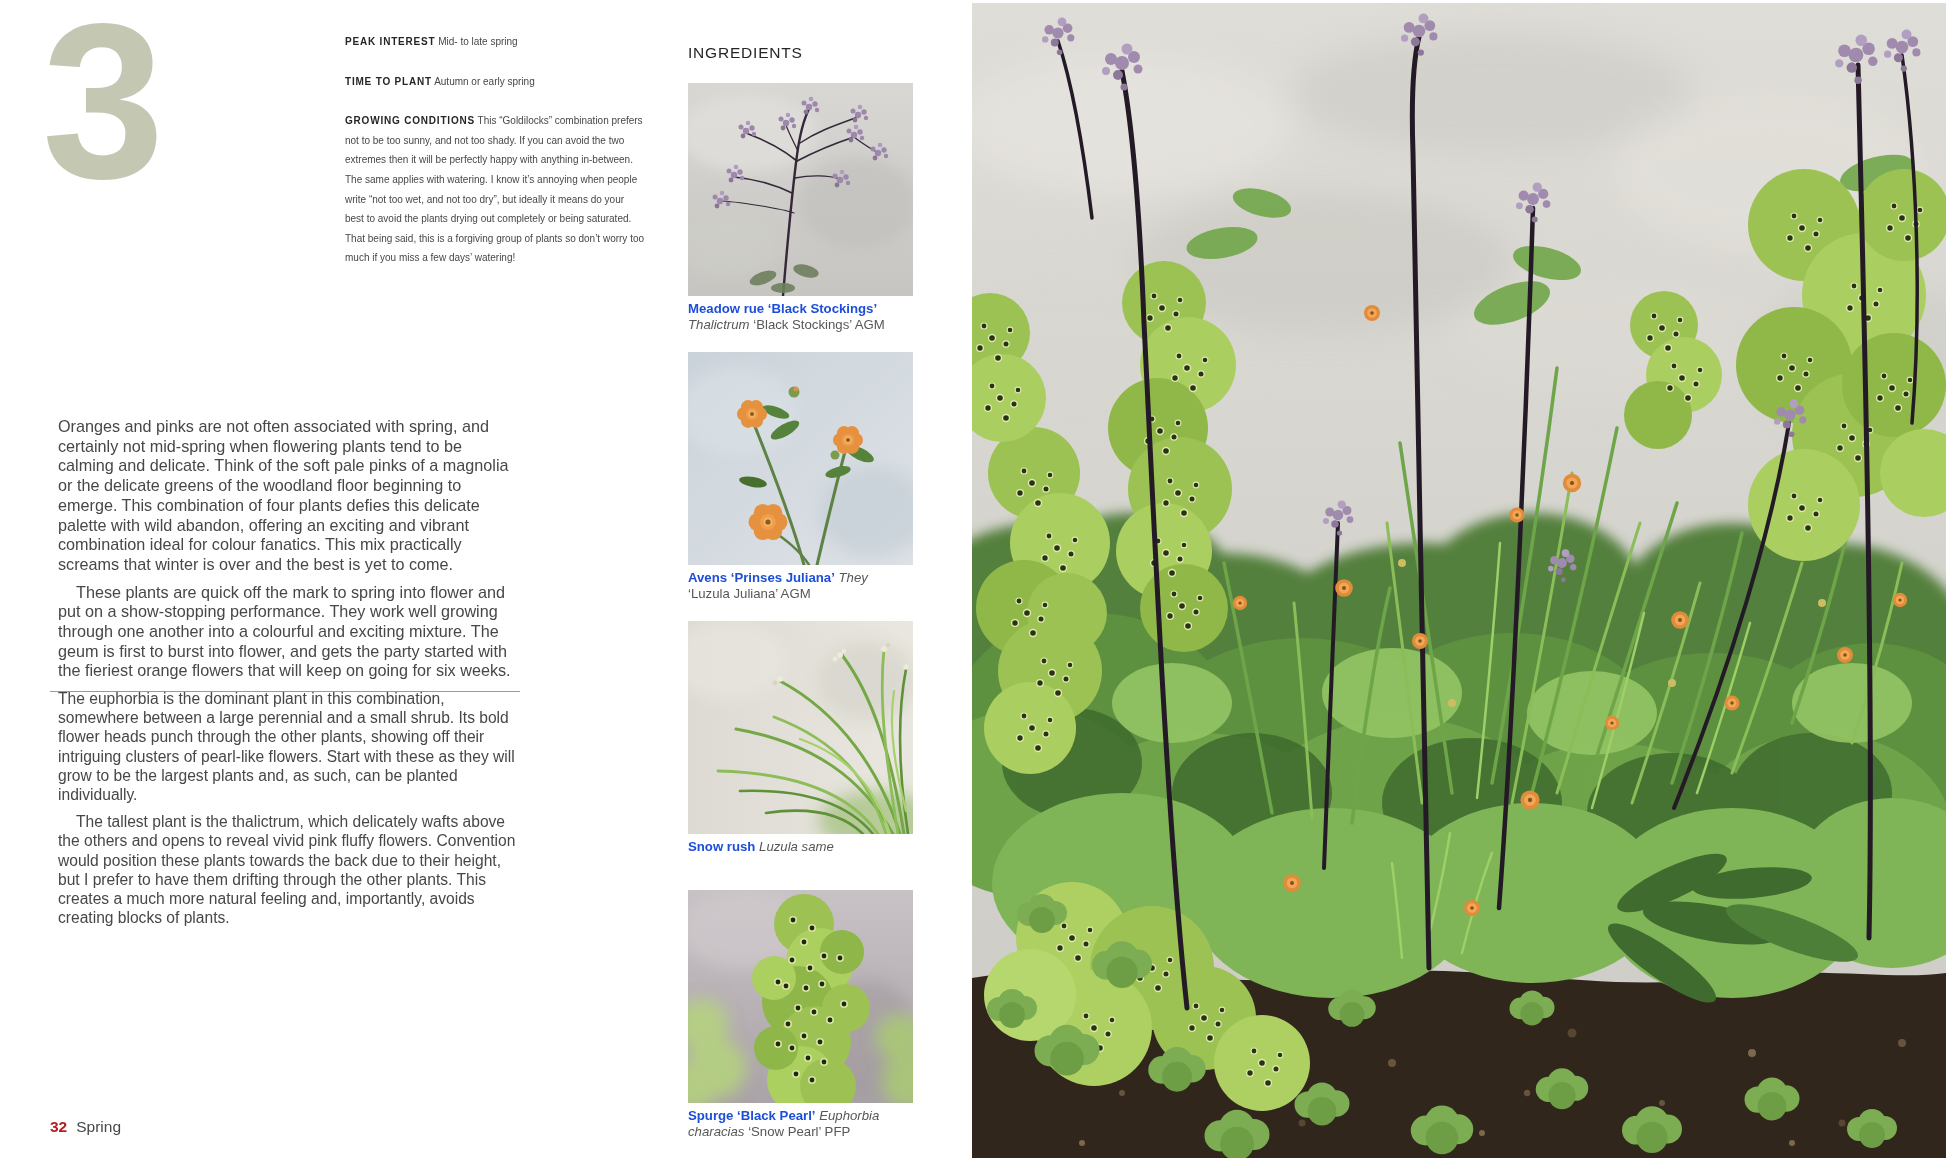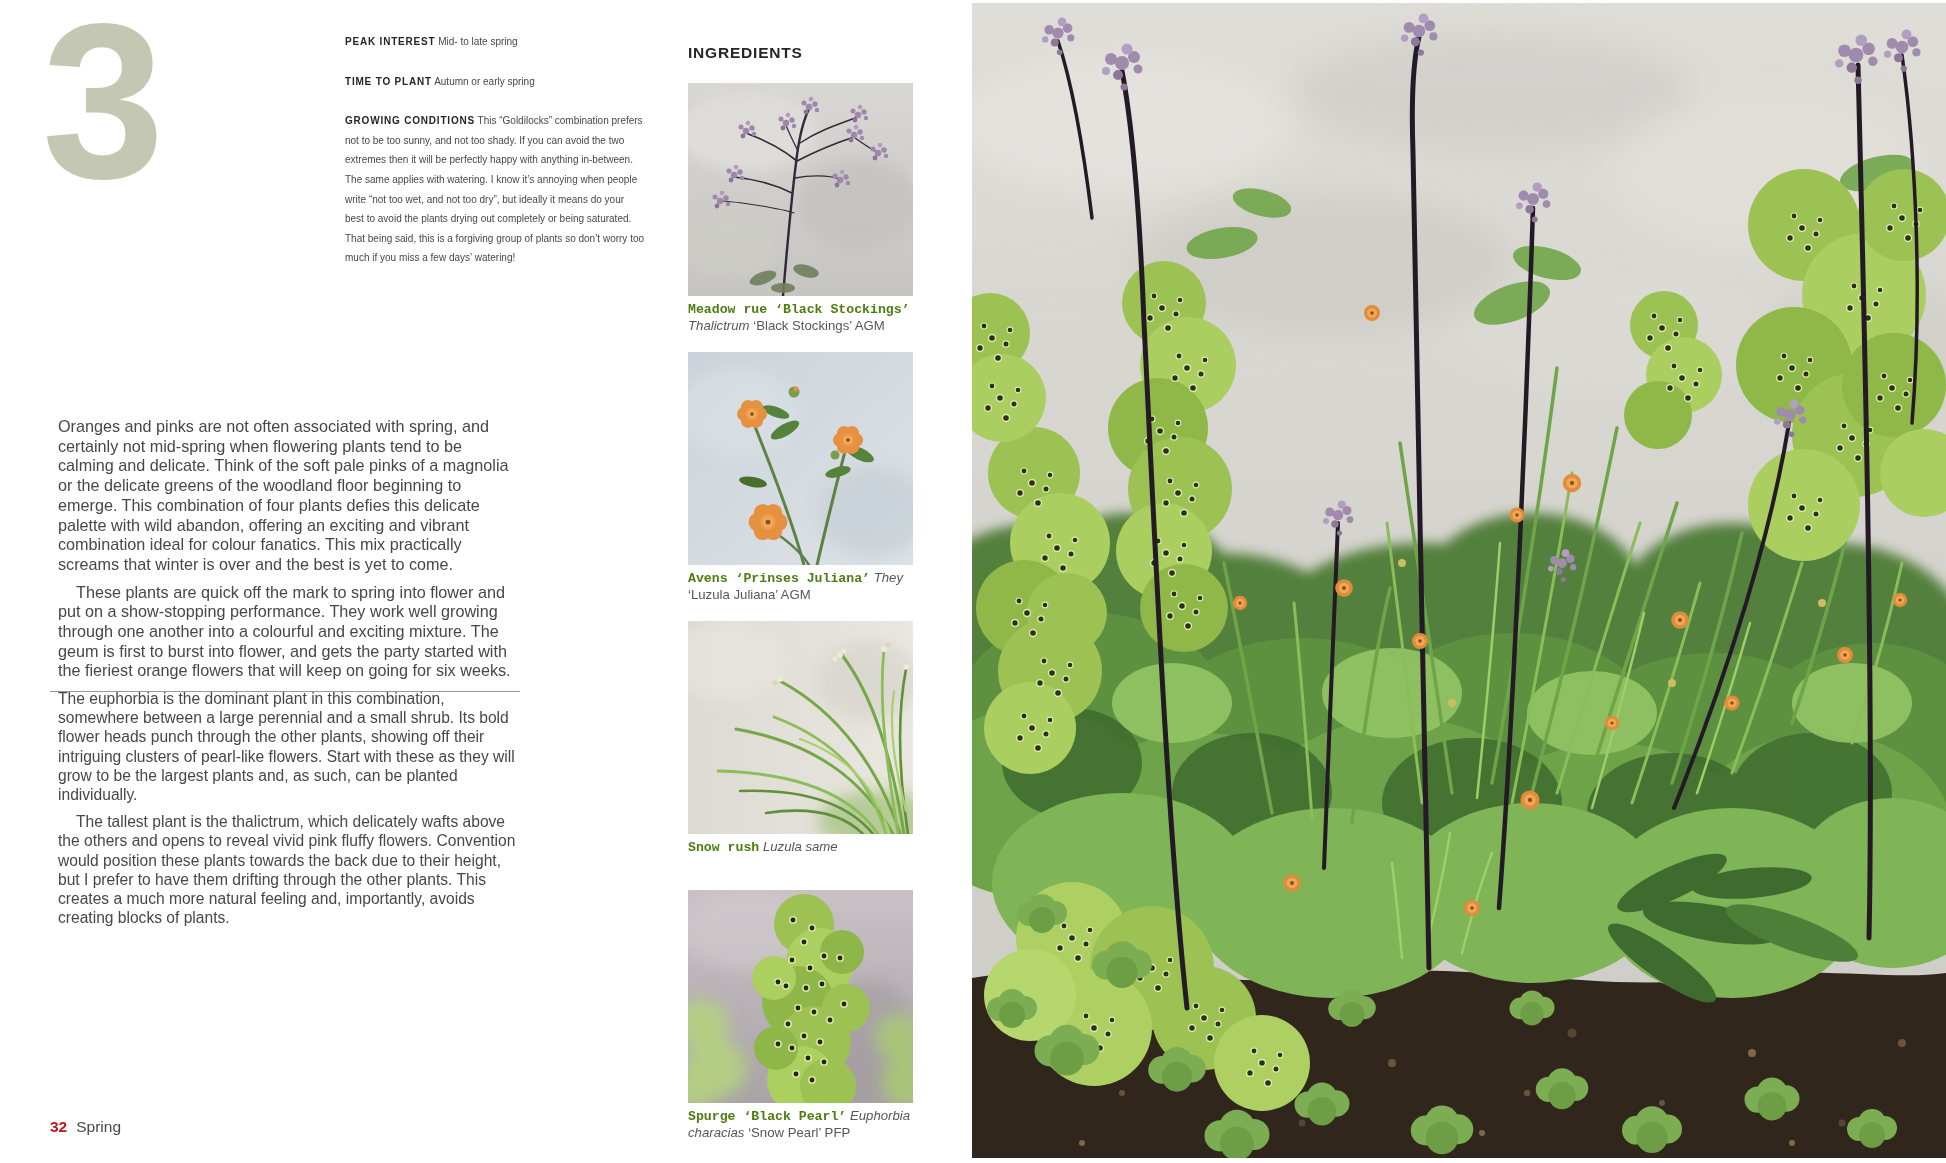--- a/index.html
+++ b/index.html
@@ -16,25 +16,25 @@
   .spec{margin:0 0 20px 0;}
   .spec-label{font-weight:700;color:var(--text-strong);letter-spacing:.8px;}
   .intro-col{position:absolute;left:50px;top:409px;width:480px;font-size:16.2px;line-height:19.7px;color:var(--text-main);}
   .intro-col p,.body-col p{margin:8px;}
   .p-indent{text-indent:18px;}
   .divider{position:absolute;left:50px;top:691px;width:470px;margin:0;border:none;border-top:1.5px solid #9a9a9a;}
   .body-col{position:absolute;left:50px;top:681px;width:476px;font-size:15.6px;line-height:19.2px;color:var(--text-main);}
   .page-footer{position:absolute;left:50px;top:1118px;font-size:15.5px;color:var(--text-main);}
   .page-footer .num{font-weight:700;color:#b91c1c;margin-right:9px;}
   .ingredients-col{position:absolute;left:688px;top:44px;width:225px;}
-  .ingredients-heading{font-size:15.5px;font-weight:700;letter-spacing:.8px;color:var(--text-strong);margin:0 0 21px 0;}
+  .ingredients-heading{font-size:15.5px;font-weight:400;letter-spacing:.8px;color:var(--text-strong);margin:0 0 21px 0;}
   .ingredient-card{height:269px;}
   .ingredient-photo{width:225px;height:213px;display:block;}
   .ingredient-caption{margin-top:5px;font-size:13.2px;line-height:16.2px;color:#575757;}
-  .cname{font-weight:700;color:#4d7c0f;font-family:Liberation Mono, monospace;}
+  .cname{font-weight:700;color:#1d4ed8;}
   .latin{font-style:italic;}
   .main-photo{position:absolute;left:972px;top:3px;width:974px;height:1155px;}
   svg{display:block}
 </style>
 </head>
 <body style="--chapter-green: #c4c8b2; --text-main: #474747; --text-strong: #262626; --wall-gray: #d4d3cd; --euphorbia-lime: #9cc253; --geum-orange: #e18c3a; --thalictrum-mauve: #a08bae; --soil-brown: #31261c;">
 
 <div class="big-number">3</div>
 
 <section class="spec-col">

